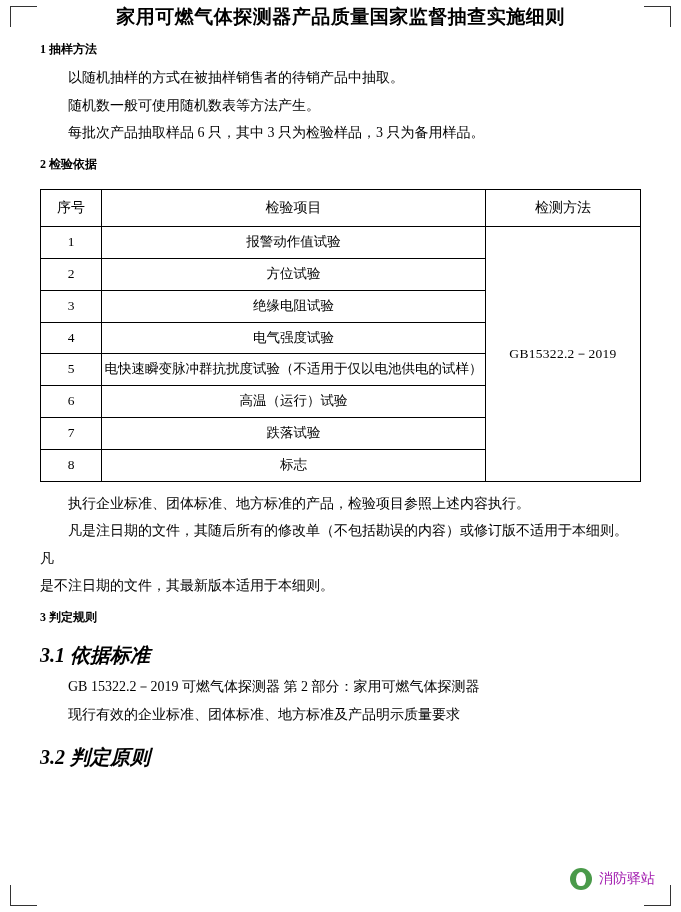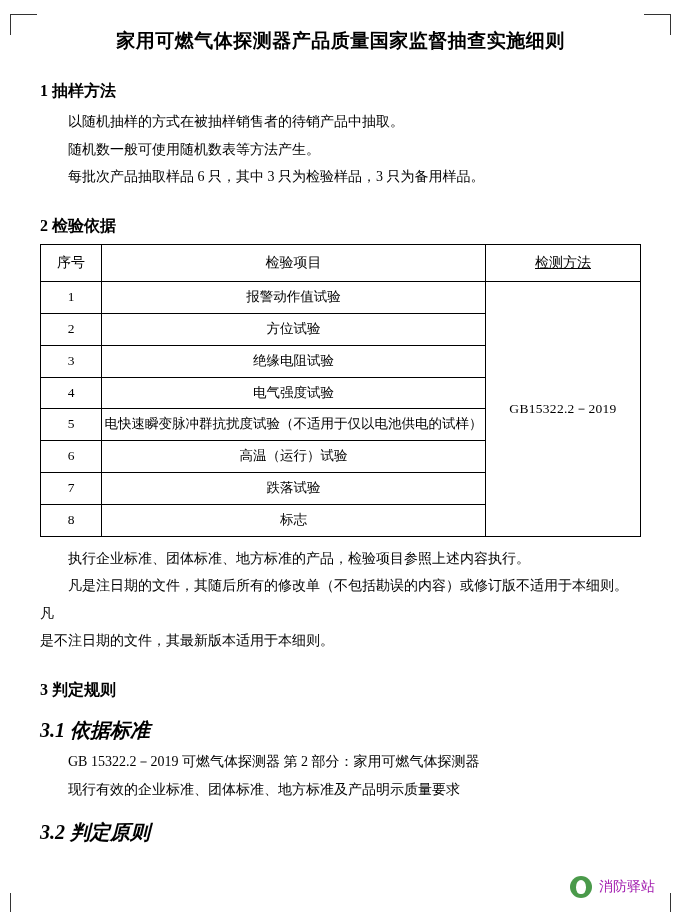--- a/index.html
+++ b/index.html
@@ -33,64 +33,63 @@
   .crop.tl { top: 6px; left: 10px; border-width: 1px 0 0 1px; }
   .crop.tr { top: 6px; right: 10px; border-width: 1px 1px 0 0; }
   .crop.bl { bottom: 6px; left: 10px; border-width: 0 0 1px 1px; }
   .crop.br { bottom: 6px; right: 10px; border-width: 0 1px 1px 0; }
 
   .title {
     text-align: center;
     font-size: 19px;
     font-weight: bold;
     line-height: 1.55;
-    padding-top: 18px;
+    padding-top: 2px;
     letter-spacing: 0.5px;
-    margin-top: 8px;
   }
   .title .line2,
   .title .line3 {
     font-size: 19px;
   }
 
   .section-head {
-    font-size: 16px;
+    font-size: 12px;
     font-weight: bold;
-    margin-top: 26px;
+    margin-top: 10px;
     margin-bottom: 6px;
   }
   .para {
     font-size: 14px;
     line-height: 1.95;
     text-indent: 2em;
     margin: 0;
   }
   .para.noindent { text-indent: 0; }
 
   table.spec {
     width: 100%;
     border-collapse: collapse;
-    margin-top: 7px;
+    margin-top: 16px;
     margin-bottom: 8px;
     table-layout: fixed;
   }
   table.spec td, table.spec th {
     border: 1px solid #000;
     text-align: center;
     font-size: 13.5px;
     font-weight: normal;
     padding: 6px 2px;
     line-height: 1.4;
   }
   table.spec th {
     font-size: 14px;
     padding: 8px 2px;
   }
   .col-no { width: 56px; }
-  .col-method { width: 150px; text-decoration: underline; }
+  .col-method { width: 150px; }
   .method-cell {
     font-family: "Liberation Serif", serif;
     font-size: 13px;
     letter-spacing: 0.3px;
   }
 
   .sub-head {
     font-size: 20px;
     font-weight: bold;
     margin-top: 22px;

